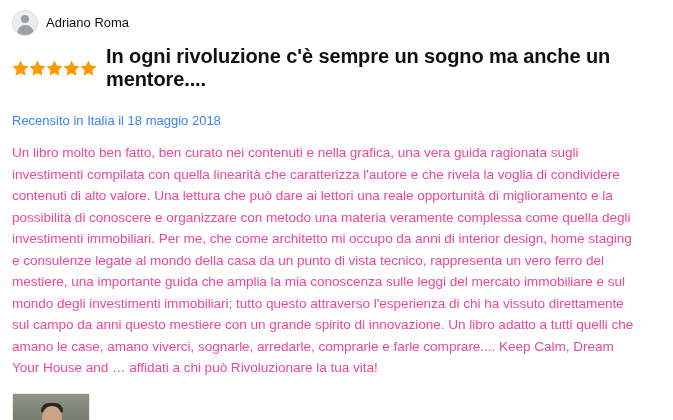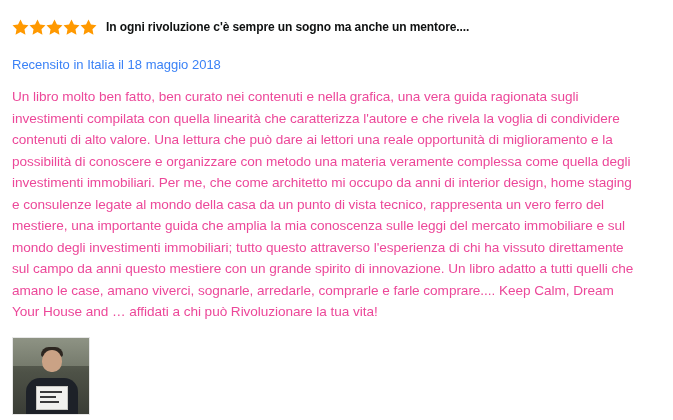--- a/index.html
+++ b/index.html
@@ -64,21 +64,21 @@
     gap: 9px;
     margin-top: 9px;
   }
   .stars {
     display: inline-flex;
     gap: 0px;
     line-height: 1;
   }
   .stars svg { display: block; }
   .review-title {
-    font-size: 12px;
+    font-size: 20px;
     font-weight: bold;
     color: #0F1111;
     letter-spacing: -0.1px;
   }
   .review-meta {
     margin-top: 22px;
     font-size: 13px;
     color: #3b82f6;
   }
   .review-body {
@@ -147,20 +147,27 @@
     left: 3px;
     height: 2px;
     width: 22px;
   }
 </style>
 </head>
 <body>
 
 <div class="review">
 
+  <div class="profile-row">
+    <span class="avatar">
+      <span class="head"></span>
+      <span class="body"></span>
+    </span>
+    <span class="profile-name">Adriano Roma</span>
+  </div>
 
   <div class="title-row">
     <span class="stars">
       <svg width="17" height="16" viewBox="0 0 20 19">
           <polygon points="10,0.6 12.9,6.6 19.5,7.5 14.7,12.1 15.9,18.6 10,15.5 4.1,18.6 5.3,12.1 0.5,7.5 7.1,6.6" fill="#FF9900"></polygon>
         </svg>
       <svg width="17" height="16" viewBox="0 0 20 19">
           <polygon points="10,0.6 12.9,6.6 19.5,7.5 14.7,12.1 15.9,18.6 10,15.5 4.1,18.6 5.3,12.1 0.5,7.5 7.1,6.6" fill="#FF9900"></polygon>
         </svg>
       <svg width="17" height="16" viewBox="0 0 20 19">

